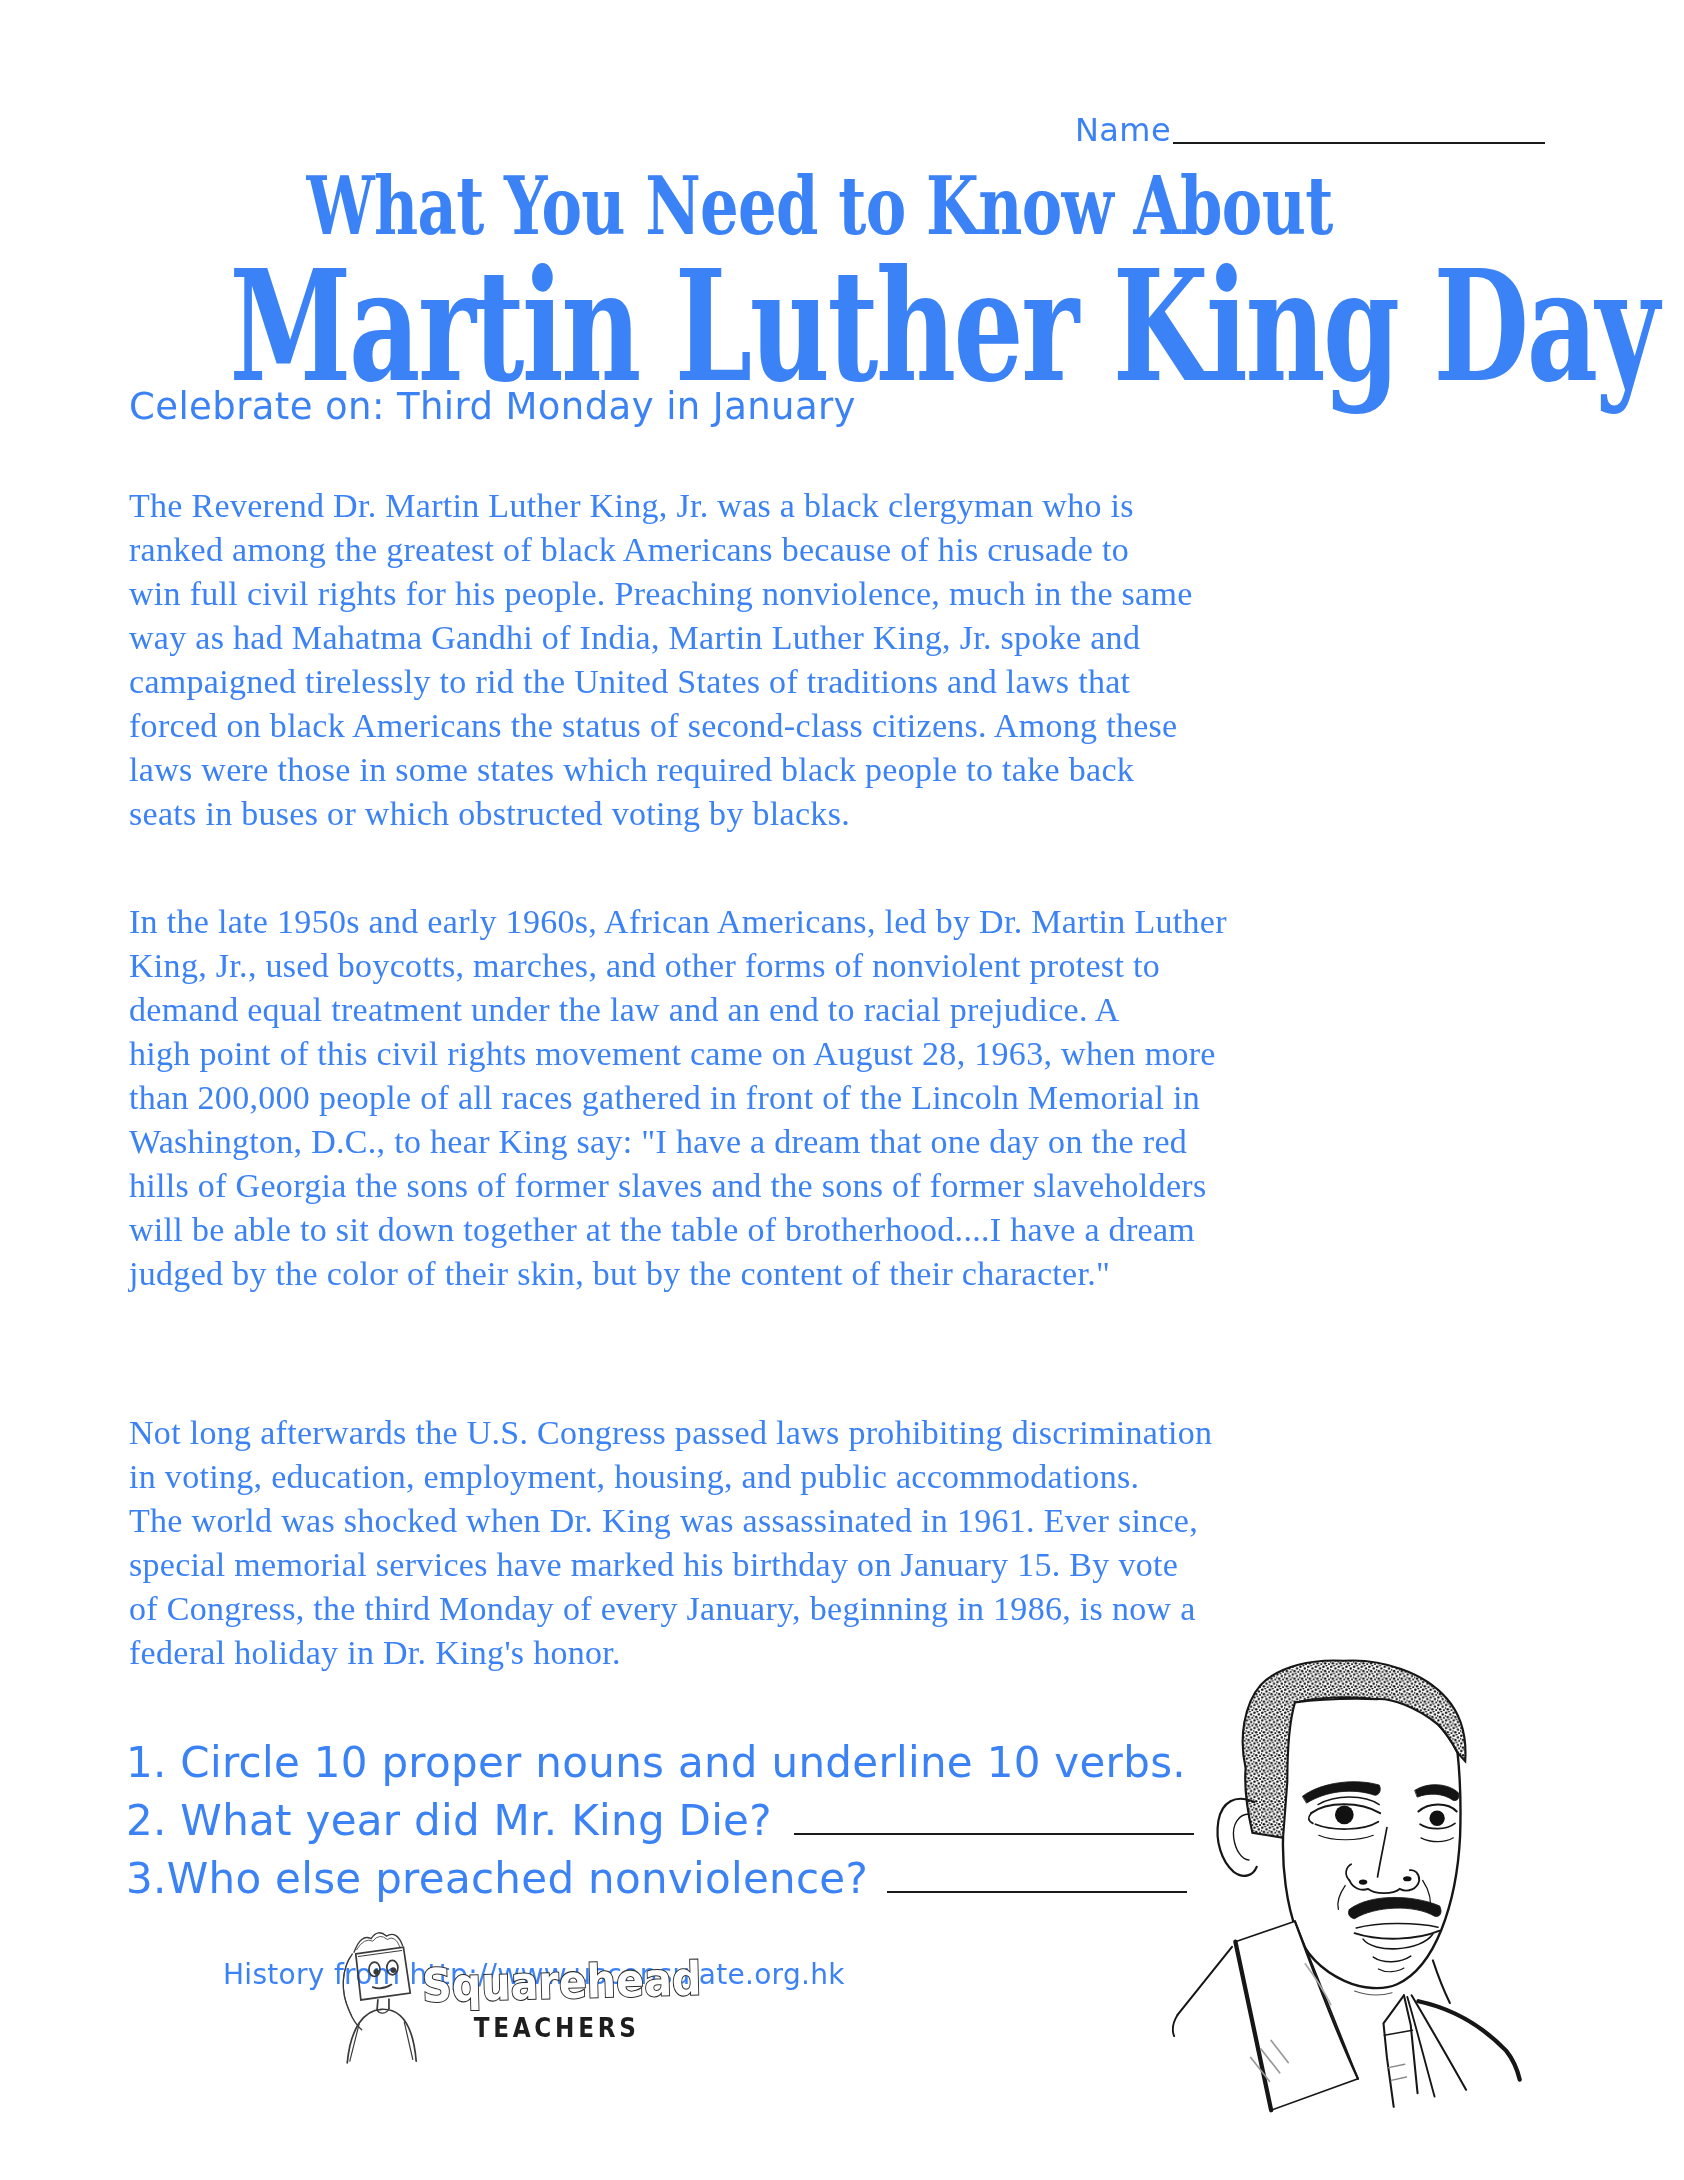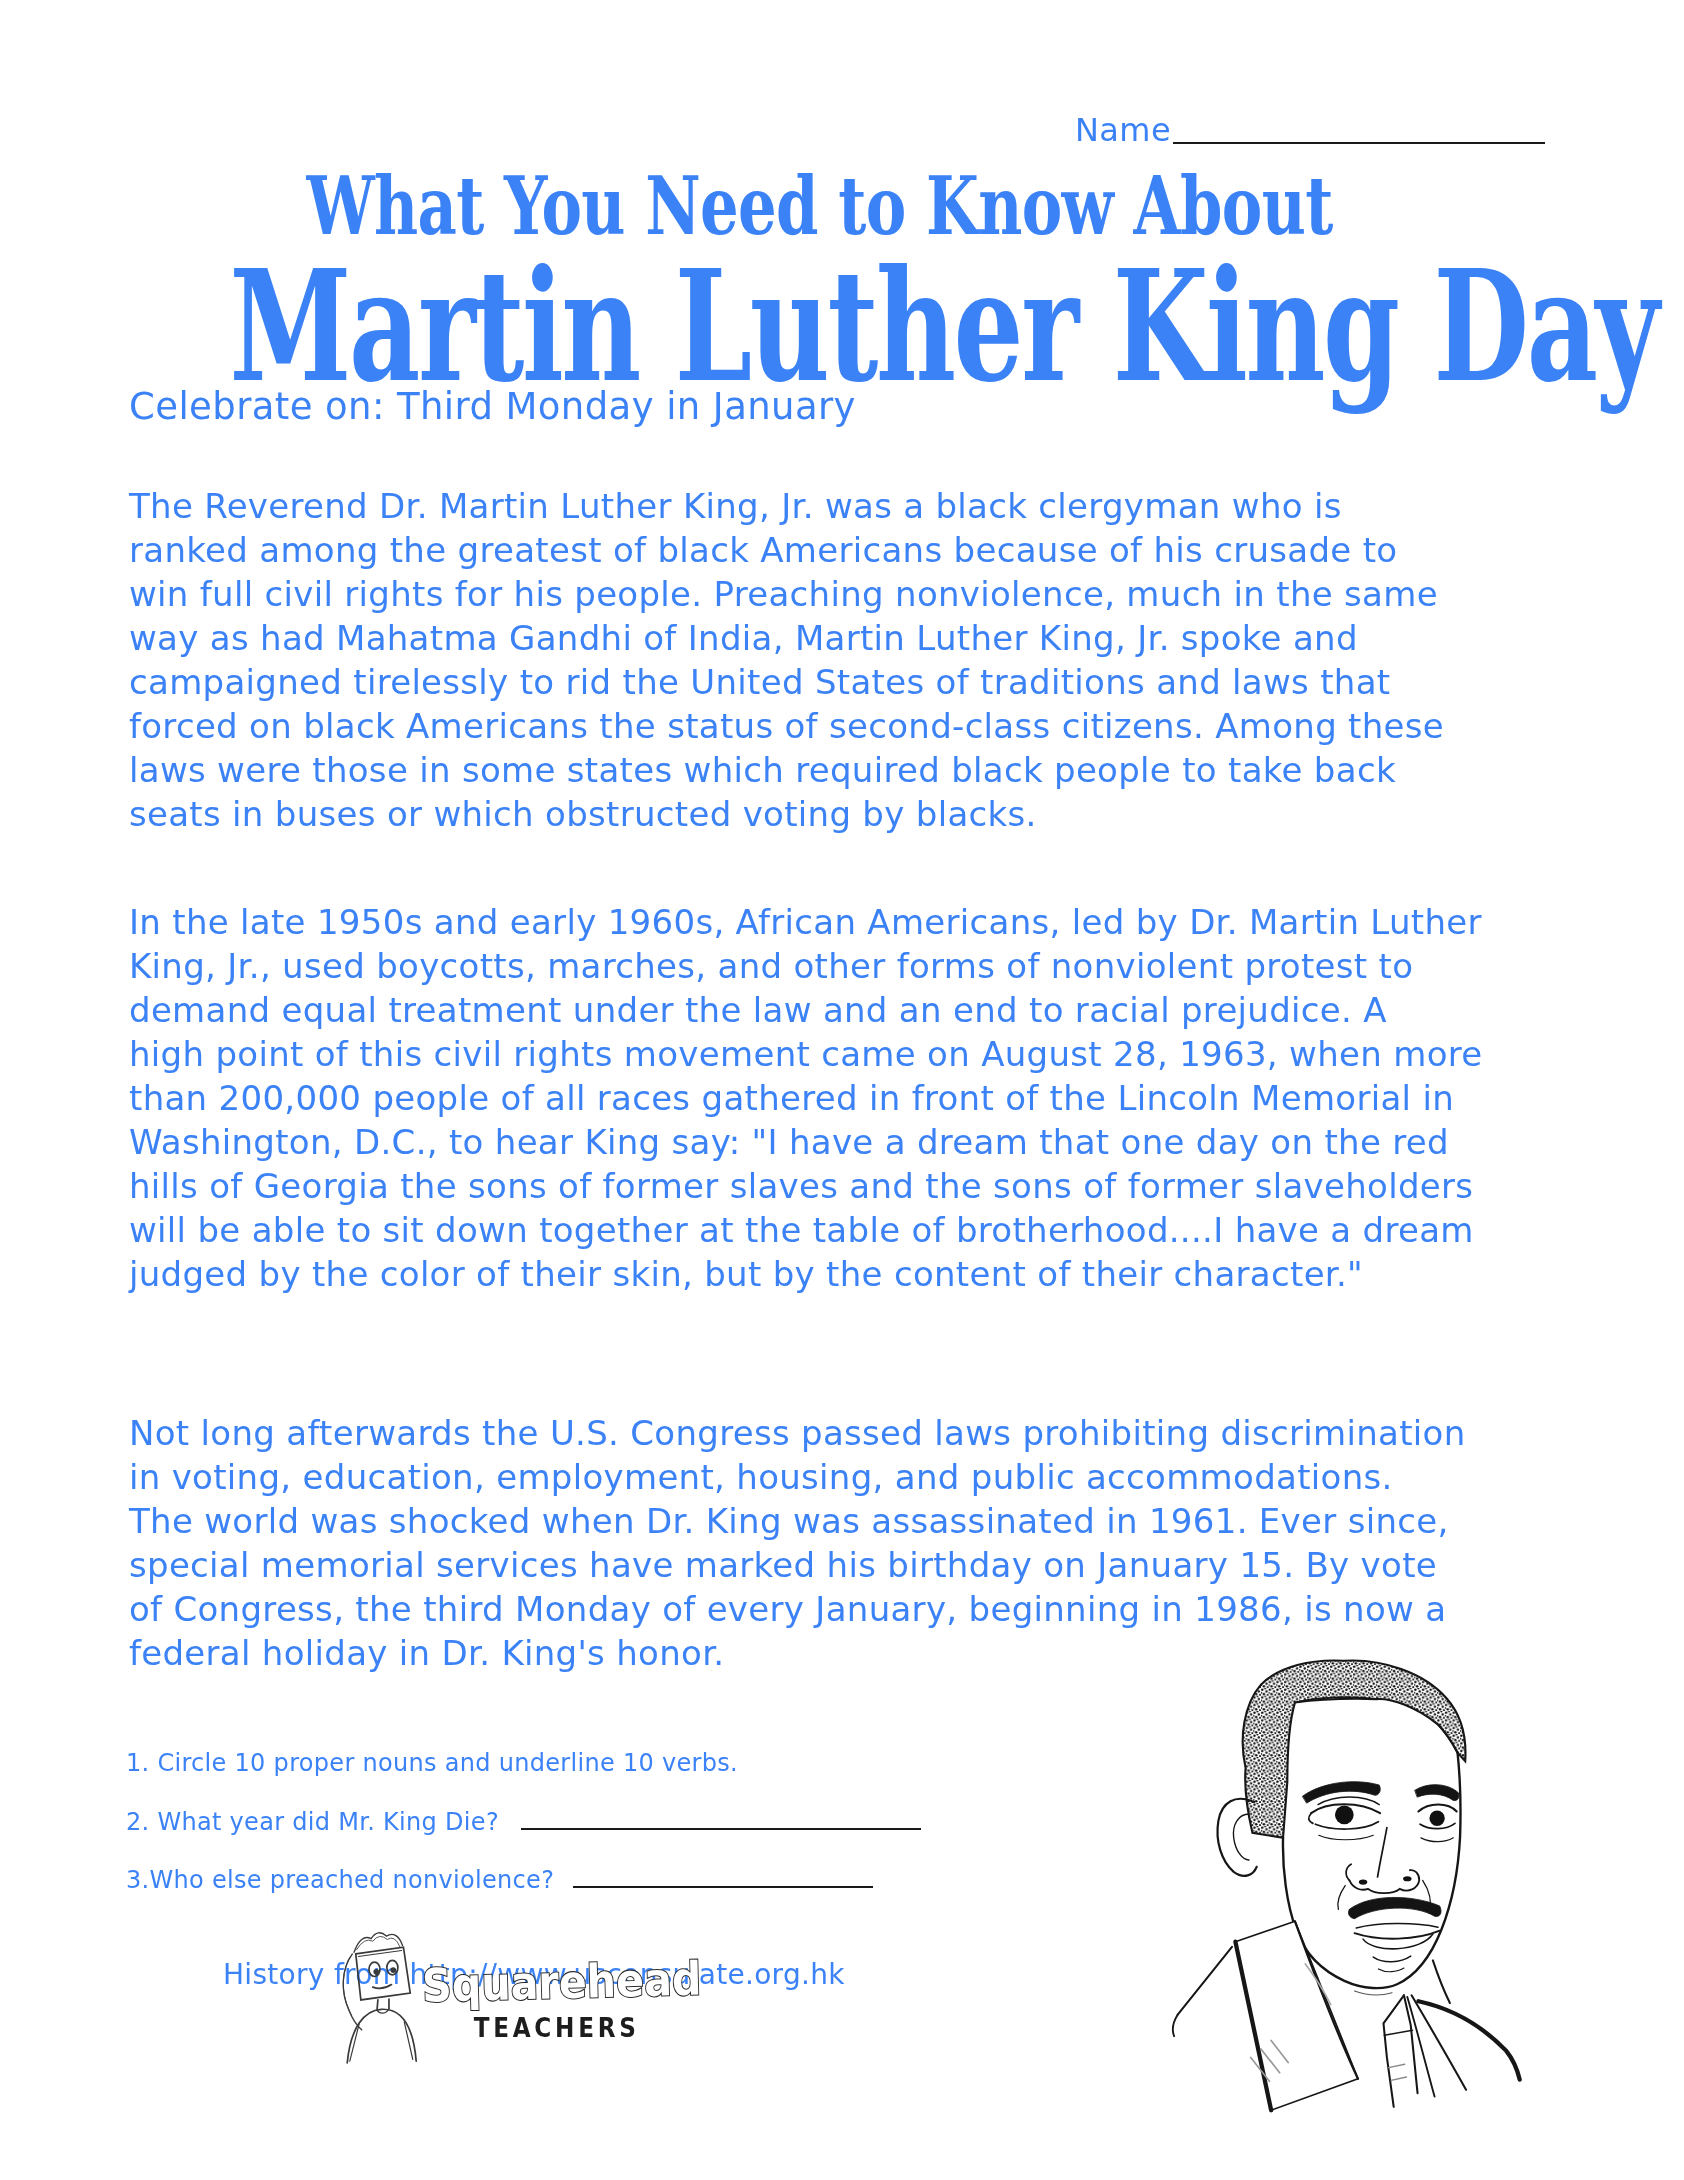--- a/index.html
+++ b/index.html
@@ -23,28 +23,28 @@
   }
   .title{
     position:absolute;top:250px;left:0;right:46px;text-align:center;
     font-family:"DejaVu Serif",serif;font-weight:bold;
     font-size:153px;line-height:1;letter-spacing:-3.4px;
     transform:scaleX(0.72);
     white-space:nowrap;
   }
   .celebrate{position:absolute;top:385px;left:129px;font-size:37px;letter-spacing:0.4px;}
   
-  .para{position:absolute;left:129px;}
+  .para{position:absolute;left:129px;font-family:Liberation Serif, serif;}
   .para-1{top:484px;}
   .para-2{top:900px;}
   .para-3{top:1411px;}
   .tline{height:44px;line-height:44px;font-size:34px;letter-spacing:0.3px;white-space:nowrap;}
   
   .questions{position:absolute;left:126px;top:1734px;}
-  .q{height:58px;line-height:58px;font-size:24px;letter-spacing:0.3px;white-space:nowrap;}
+  .q{height:58px;line-height:58px;font-size:42px;letter-spacing:0.3px;white-space:nowrap;}
   .blank{display:inline-block;border-bottom:2.6px solid #1a1a1a;height:36px;}
   .blank-q2{width:400px;margin-left:22px;}
   .blank-q3{width:300px;margin-left:19px;}
   
   .source{position:absolute;left:223px;top:1958px;font-size:28px;letter-spacing:0.3px;}
   
   .logo{position:absolute;left:330px;top:1925px;}
   .portrait{position:absolute;left:1169px;top:1657px;}
 </style>
 </head>

